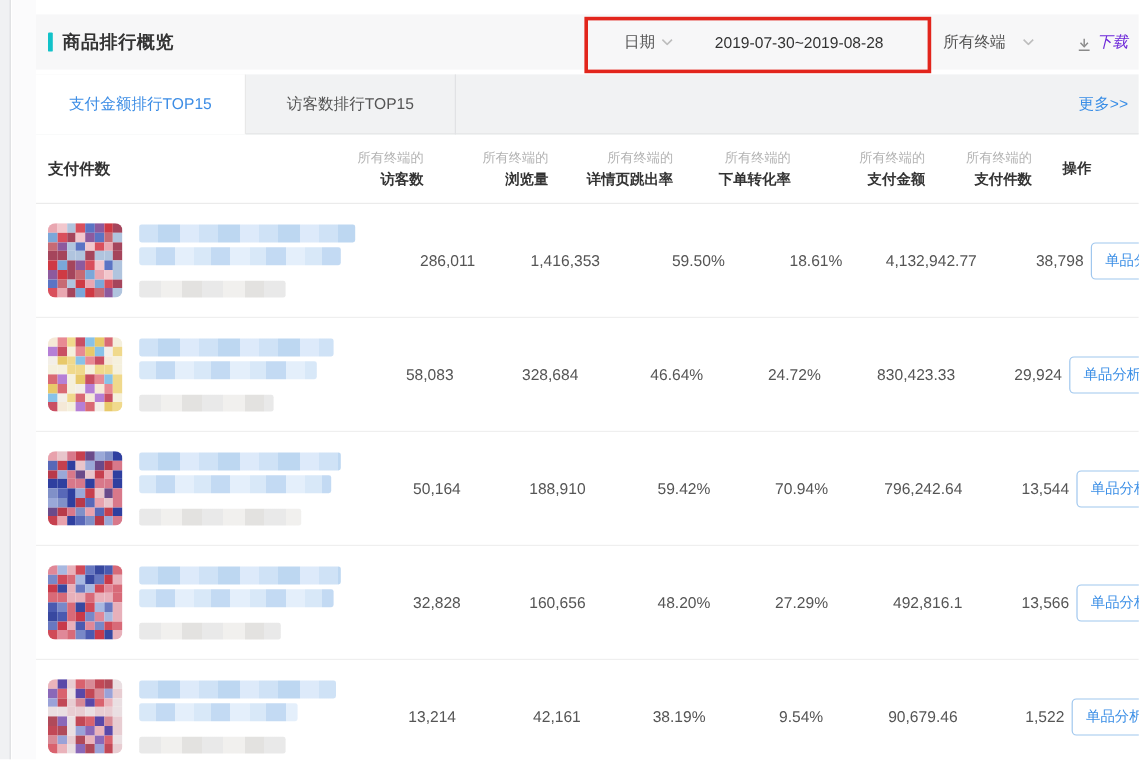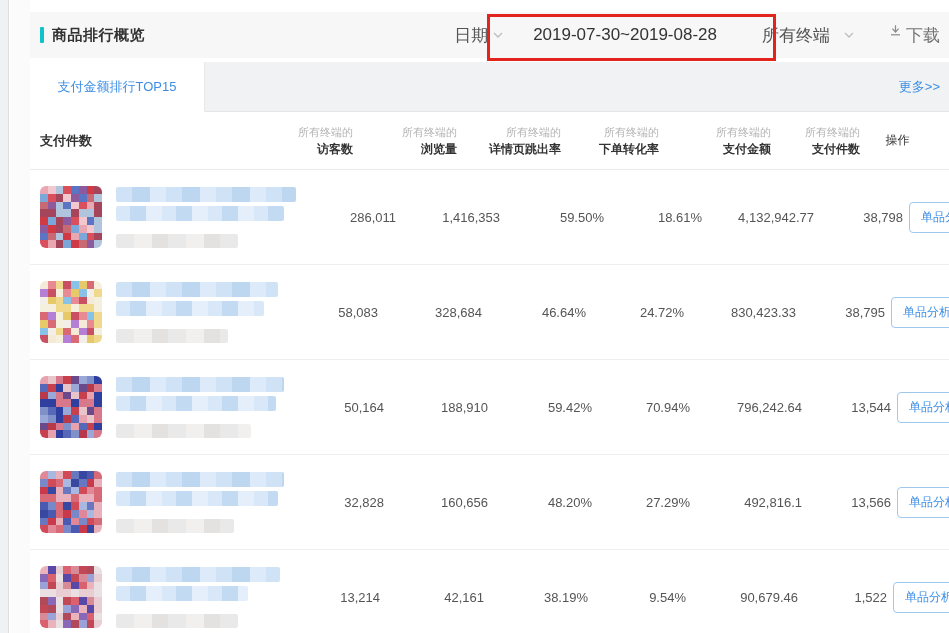--- a/index.html
+++ b/index.html
@@ -10,46 +10,46 @@
   .left-gutter { position:absolute; left:10px; top:0; width:20px; height:633px; background:#fbfbfc; }
 
   .card { position:absolute; left:30px; top:0; width:919px; height:633px; background:#fff; }
 
   
   .panel-header { position:relative; margin-top:12px; height:46px; background:#f7f7f8; display:flex; align-items:center; }
   .title-wrap { display:flex; align-items:center; padding-left:10px; }
   .accent { width:4px; height:16px; background:#12c2c9; margin-right:8px; border-radius:1px; }
   .panel-title { font-size:15px; font-weight:bold; color:#333; letter-spacing:0.5px; }
 
-  .filters { position:absolute; right:9px; top:0; height:46px; display:flex; align-items:center; font-size:17px; color:#555; }
+  .filters { position:absolute; right:9px; top:0; height:46px; display:flex; align-items:center; font-size:13px; color:#555; }
   .chev { margin-left:5px; }
   .date-label { display:flex; align-items:center; cursor:pointer; }
   .date-value { margin-left:30px; color:#333; min-width:150px; text-align:center; cursor:pointer; }
   .terminal { margin-left:45px; display:flex; align-items:center; cursor:pointer; }
   .terminal .chev { margin-left:14px; }
-  .download { margin-left:35px; display:flex; align-items:flex-start; cursor:pointer; color:#737373; }
+  .download { margin-left:35px; display:flex; align-items:flex-end; cursor:pointer; color:#6d28d9;font-style:italic; }
   .download svg { margin-right:4px; }
 
   .annotation { position:absolute; left:457px; top:2px; width:289px; height:47px; border:3px solid #e2251c; pointer-events:none; }
 
   
   .tabs { margin-top:4px; height:50px; display:flex; background:#f1f2f3; border-bottom:1px solid #e4e5e7; }
   .tab { width:175px; height:50px; display:flex; align-items:center; justify-content:center; font-size:13px; color:#555; cursor:pointer; border-right:1px solid #e1e2e4; }
   .tab.active { background:#fff; color:#3d8de5; border-right:1px solid #e8e8e8; border-bottom:1px solid #fff; margin-bottom:-1px; }
   .tab-fill { flex:1; display:flex; align-items:center; justify-content:flex-end; padding-right:9px; }
   .more-link { font-size:13px; color:#3a8ee6; text-decoration:none; cursor:pointer;margin-left:47px; }
 
   
   .grid-cols { display:grid; grid-template-columns:1fr 100px 104px 104px 98px 112px 89px 89px; }
   .thead { height:58px; border-bottom:1px solid #ebebeb; }
   .th-product { display:flex; align-items:center; padding-left:10px; font-size:13px; font-weight:bold; color:#333; }
   .th-num { display:flex; flex-direction:column; justify-content:center; align-items:flex-end; }
   .th-prefix { font-size:11px; color:#b3b3b3; line-height:17px; }
   .th-name { font-size:12px; font-weight:bold; color:#333; line-height:17px; }
-  .th-action { display:flex; align-items:center; justify-content:center; font-size:12px; font-weight:normal; color:#333; padding-right:14px; }
+  .th-action { display:flex; align-items:center; justify-content:center; font-size:12px; font-weight:bold; color:#333; padding-right:14px; }
 
   .trow { height:95px; border-bottom:1px solid #efefef; }
   .cell-product { display:flex; align-items:center; padding-left:10px; cursor:pointer; }
   .thumb { width:62px; height:62px; border-radius:6px; overflow:hidden; display:grid; grid-template-columns:repeat(8,1fr); grid-template-rows:repeat(8,1fr); flex:0 0 62px; }
   .thumb i { display:block; }
   .name-lines { margin-left:14px; display:flex; flex-direction:column; }
   .bar { height:15px; border-radius:2px; }
   .bar.b1 { background:repeating-linear-gradient(90deg,#cfe2f6 0 16px,#bdd7f1 16px 34px,#ddeafa 34px 50px); }
   .bar.b2 { margin-top:4px; background:repeating-linear-gradient(90deg,#d8e8f8 0 14px,#c3daf3 14px 30px,#e4effb 30px 46px); }
   .bar.g1 { margin-top:13px; height:14px; background:repeating-linear-gradient(90deg,#e9e9e9 0 18px,#f1f0ee 18px 36px,#e3e2e0 36px 52px); }
@@ -94,20 +94,21 @@
           </svg>
         <span>下载</span>
       </span>
     </div>
 
     <div class="annotation" style="border-color: rgb(226, 37, 28);"></div>
   </div>
 
   <div class="tabs">
     <div class="tab active">支付金额排行TOP15</div>
+    <div class="tab">访客数排行TOP15</div>
     <div class="tab-fill">
       <a class="more-link">更多&gt;&gt;</a>
     </div>
   </div>
 
   <div class="thead grid-cols">
     <div class="th-product">支付件数</div>
     <div class="th-num">
       <span class="th-prefix">所有终端的</span>
       <span class="th-name">访客数</span>
@@ -292,21 +293,21 @@
         <div class="bar b1" style="width:162px"></div>
         <div class="bar b2" style="width:148px"></div>
         <div class="bar g1" style="width:112px"></div>
       </div>
     </div>
     <div class="cell-num">58,083</div>
     <div class="cell-num">328,684</div>
     <div class="cell-num">46.64%</div>
     <div class="cell-num">24.72%</div>
     <div class="cell-num">830,423.33</div>
-    <div class="cell-num">38,795</div>
+    <div class="cell-num">29,924</div>
     <div class="cell-action">
       <button class="analyze-btn">单品分析</button>
     </div>
   </div>
 
   <div class="trow grid-cols">
     <div class="cell-product">
       <div class="thumb">
           <i style="background: rgb(232, 162, 173);"></i>
           <i style="background: rgb(232, 197, 203);"></i>

